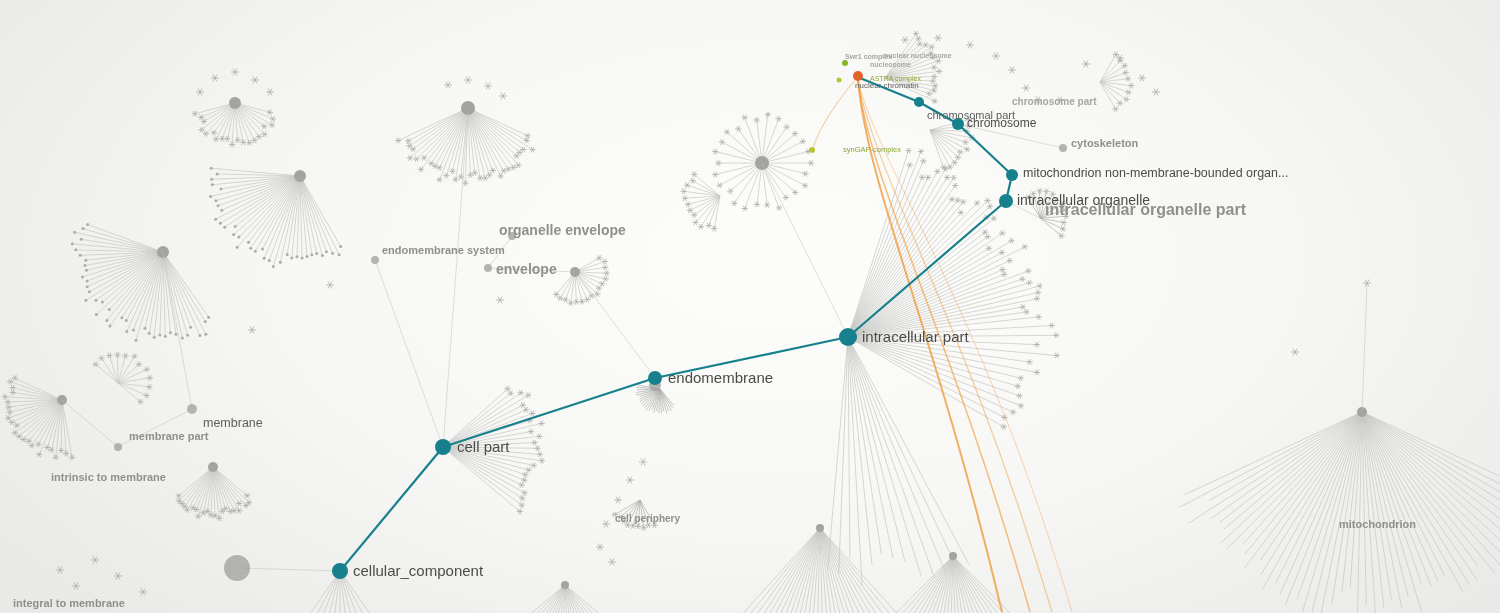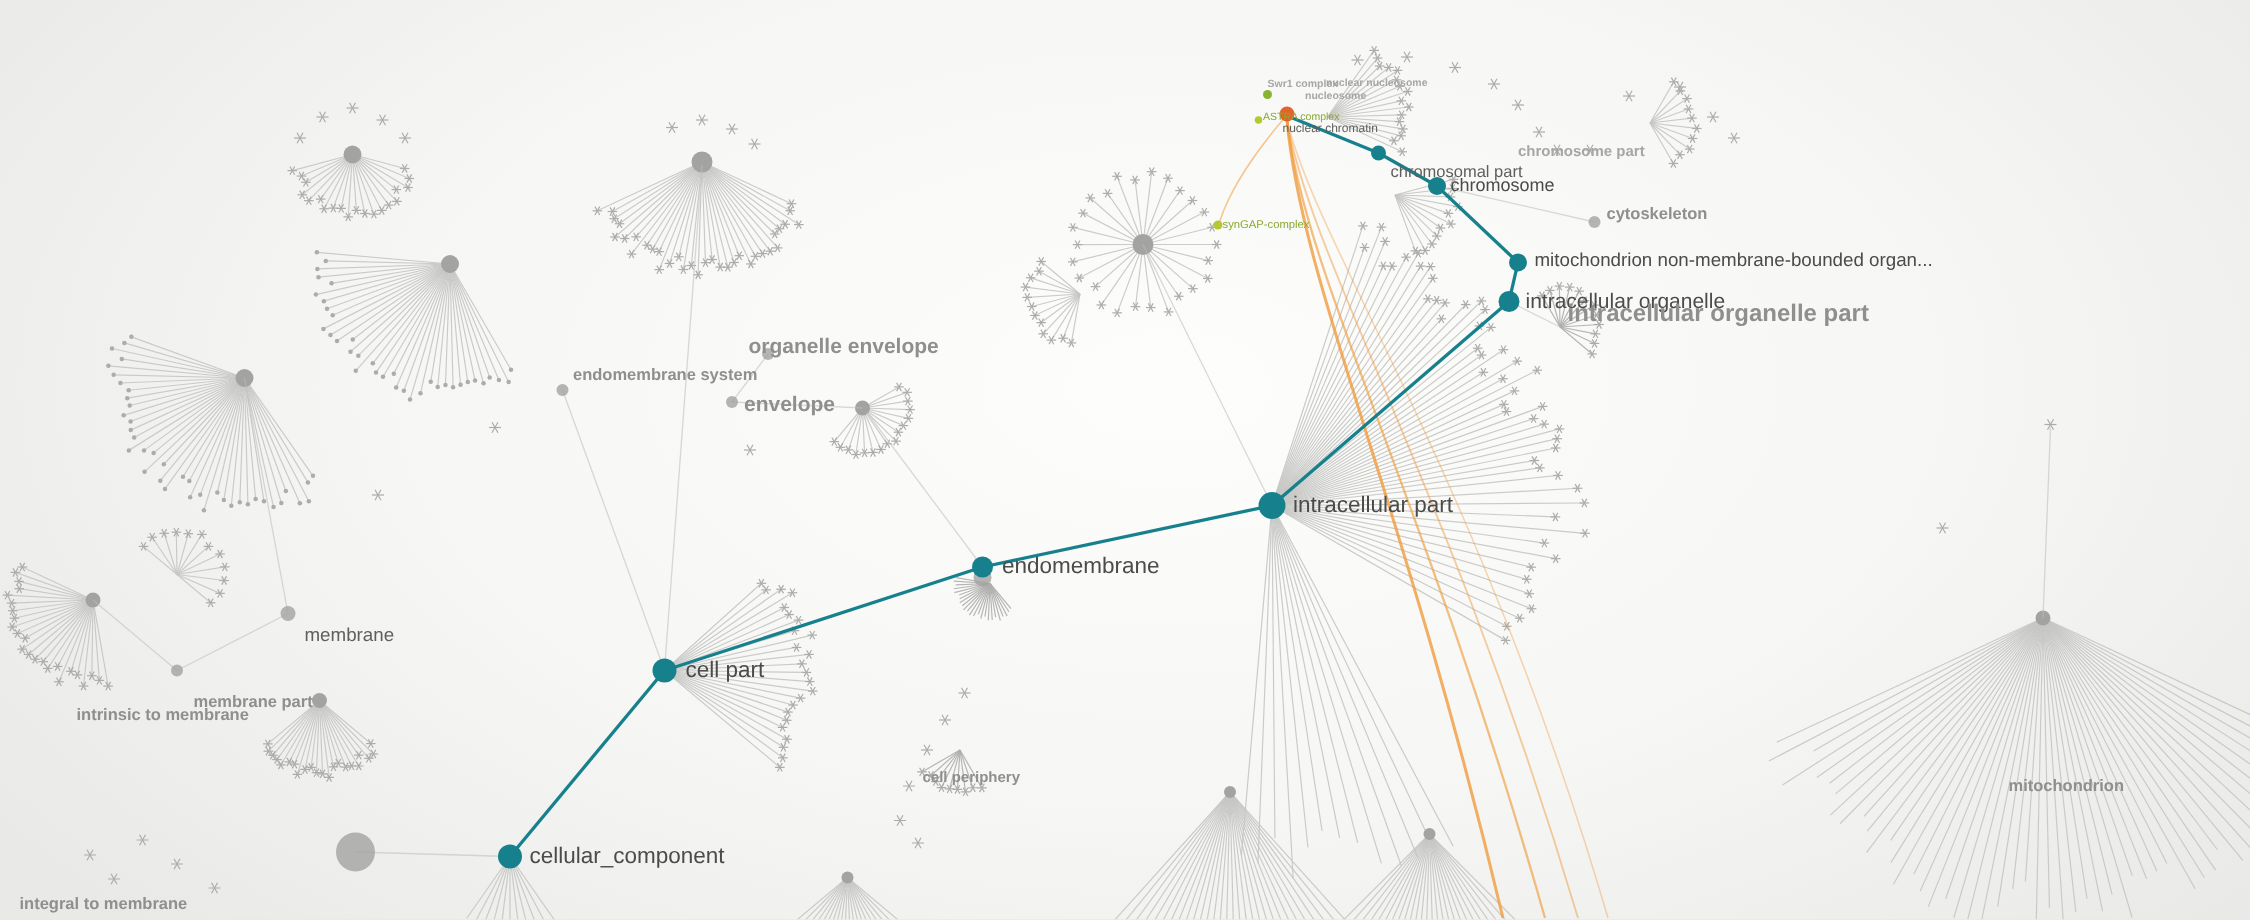--- a/index.html
+++ b/index.html
@@ -7,21 +7,21 @@
     position:relative;width:1500px;height:613px;overflow:hidden;
     background:radial-gradient(ellipse 950px 520px at 52% 42%, #fdfdfc 0%, #f6f6f4 55%, #e9e9e7 100%);
     font-family:"Liberation Sans", sans-serif;
   }
   .stage svg{position:absolute;left:0;top:0;}
   .lbl{position:absolute;white-space:nowrap;line-height:1;cursor:default;}
   .c-dark{color:#4b4b49;text-align:right;}
   .c-mid{color:#5e5e5c;margin-top:15px;}
   .c-gray{color:#8f8f8d;font-weight:bold;}
   .c-light{color:#a6a6a4;font-weight:bold;}
-  .c-olive{color:#8aa832;}
+  .c-olive{color:#8aa832;padding-left:28px;}
 </style>
 </head>
 <body>
 
 <div class="stage">
   <svg id="gfx" width="1500" height="613" viewBox="0 0 1500 613">
       <g>
         <g>
           <line x1="235" y1="103" x2="269.7733297464065" y2="112.31748562369074" stroke="#c6c6c4" stroke-width="0.8" opacity="0.9"></line>
           <line x1="266.5733297464065" y1="112.31748562369074" x2="272.9733297464065" y2="112.31748562369074" stroke="#acacaa" stroke-width="0.8"></line>
@@ -1789,21 +1789,21 @@
   <span class="lbl c-dark" style="left:353px;top:563px;font-size:15px">cellular_component</span>
   <span class="lbl c-dark" style="left:457px;top:439px;font-size:15px">cell part</span>
   <span class="lbl c-dark" style="left:668px;top:370px;font-size:15px">endomembrane</span>
   <span class="lbl c-dark" style="left:862px;top:329px;font-size:15px">intracellular part</span>
   <span class="lbl c-dark" style="left:1017px;top:193px;font-size:14px">intracellular organelle</span>
   <span class="lbl c-dark" style="left:1023px;top:167px;font-size:12.5px">mitochondrion non-membrane-bounded organ...</span>
   <span class="lbl c-dark" style="left:967px;top:117px;font-size:12px">chromosome</span>
   <span class="lbl c-mid" style="left:927px;top:95px;font-size:11px">chromosomal part</span>
   <span class="lbl c-light" style="left:1012px;top:97px;font-size:10px">chromosome part</span>
   <span class="lbl c-mid" style="left:203px;top:402px;font-size:12.5px">membrane</span>
-  <span class="lbl c-gray" style="left:129px;top:463px;font-size:11px">membrane part</span>
+  <span class="lbl c-gray" style="left:129px;top:431px;font-size:11px">membrane part</span>
   <span class="lbl c-gray" style="left:51px;top:472px;font-size:11px">intrinsic to membrane</span>
   <span class="lbl c-gray" style="left:13px;top:598px;font-size:11px">integral to membrane</span>
   <span class="lbl c-gray" style="left:382px;top:245px;font-size:11px">endomembrane system</span>
   <span class="lbl c-gray" style="left:499px;top:223px;font-size:14px">organelle envelope</span>
   <span class="lbl c-gray" style="left:496px;top:262px;font-size:14px">envelope</span>
   <span class="lbl c-gray" style="left:615px;top:514px;font-size:10px">cell periphery</span>
   <span class="lbl c-gray" style="left:1071px;top:138px;font-size:11px">cytoskeleton</span>
   <span class="lbl c-gray" style="left:1045px;top:202px;font-size:16px">intracellular organelle part</span>
   <span class="lbl c-gray" style="left:1339px;top:519px;font-size:11px">mitochondrion</span>
   <span class="lbl c-light" style="left:845px;top:53px;font-size:7px">Swr1 complex</span>

